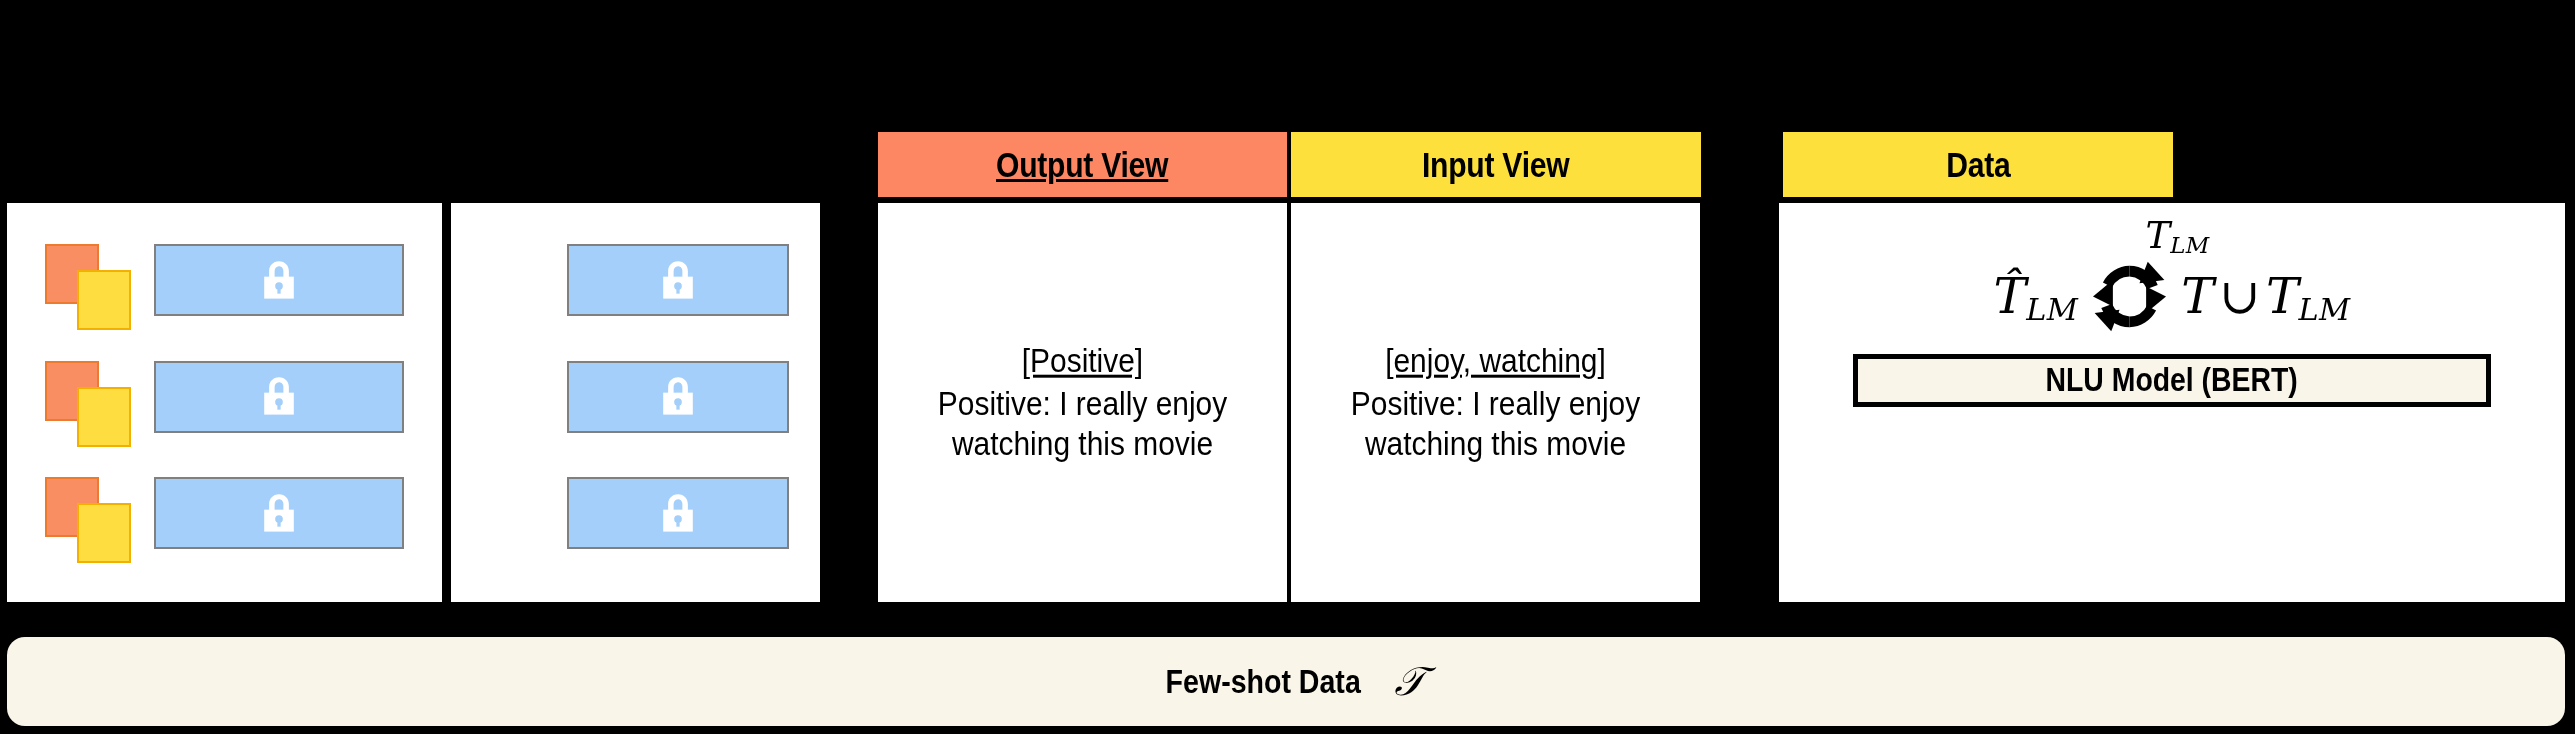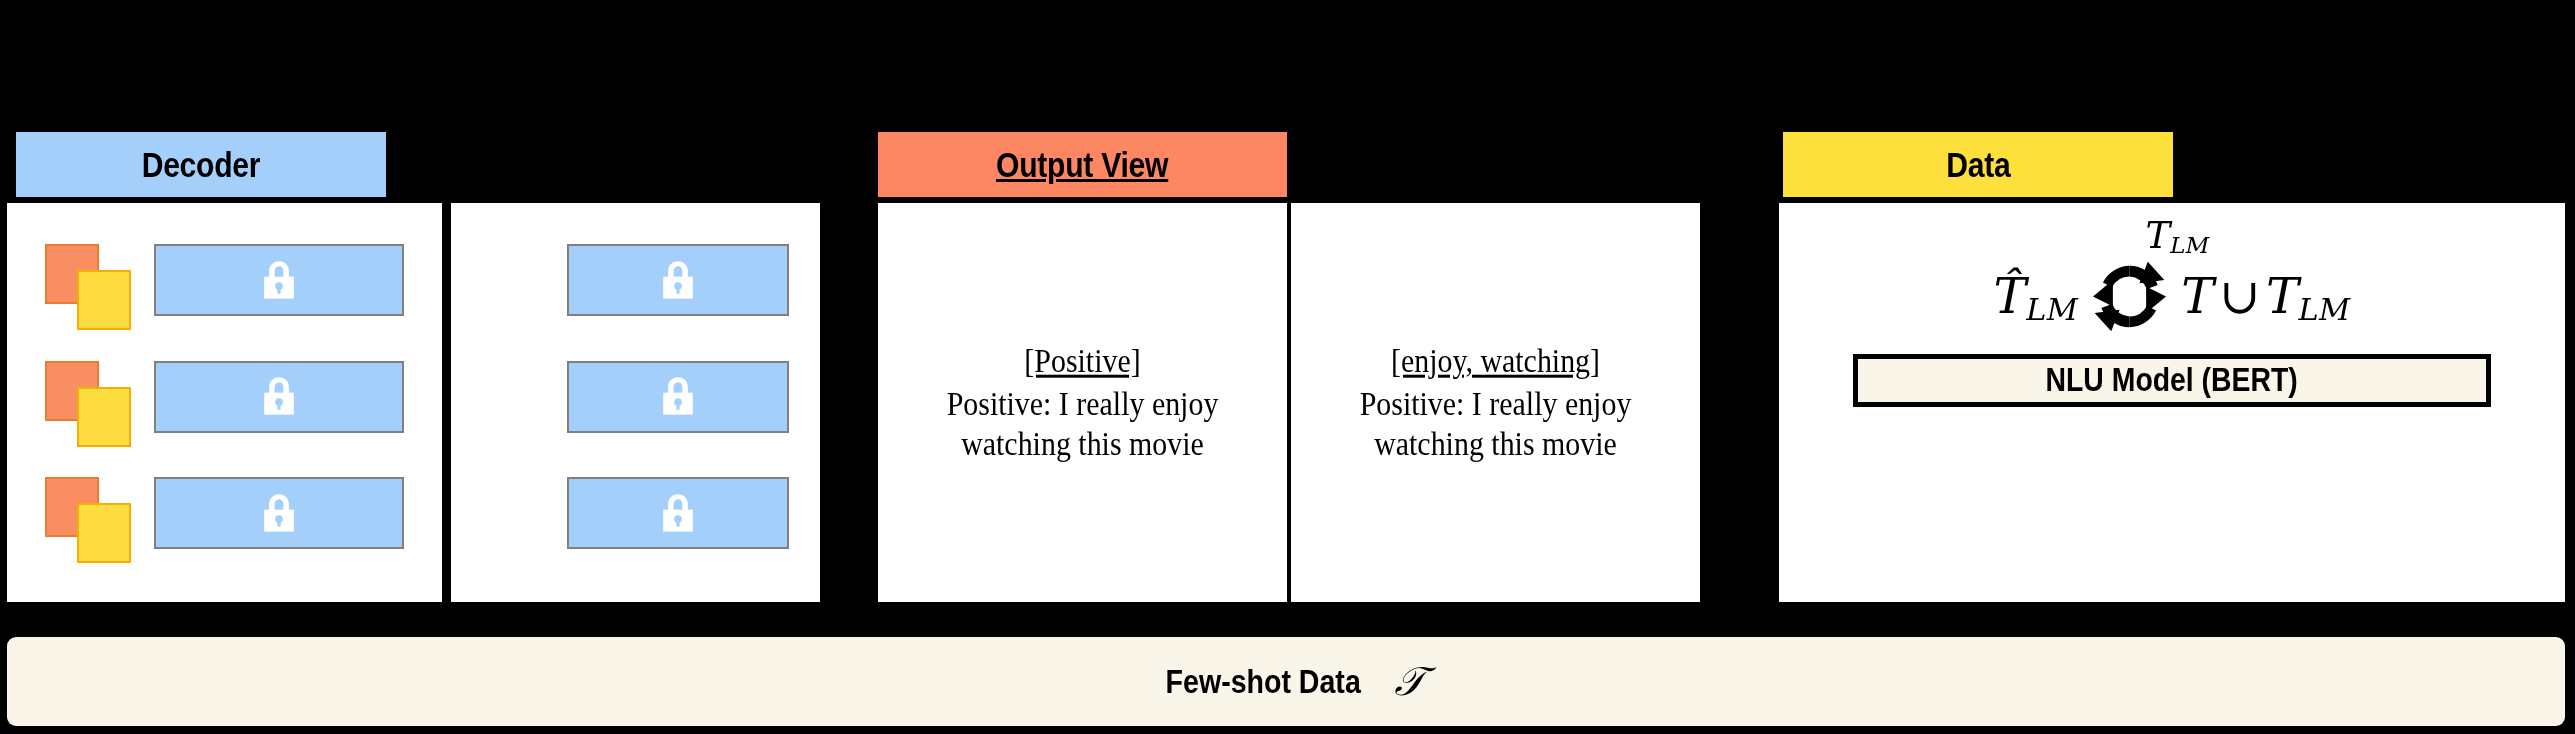--- a/index.html
+++ b/index.html
@@ -146,21 +146,20 @@
     left: 0; right: 0;
     top: 50%;
     transform: translateY(-50%);
     text-align: center;
     padding: 0 27px;
     box-sizing: border-box;
     font-size: 34px;
     line-height: 1.17;
     color: #000000;
     font-stretch: condensed;
-    font-family: Liberation Serif, serif;
   }
   .view-text .inner { display:inline-block; transform: scaleX(0.88); transform-origin: center; }
   .view-tag {
     display: block;
     text-decoration: underline;
     text-underline-offset: 3.3px;
     margin-bottom: 3.3px;
     white-space: nowrap;
   }
   .view-body { display: block; }
@@ -227,21 +226,21 @@
   .nlu-box span { display:block; transform: scaleX(0.86); }
 
   
   #fewshot-bar {
     position: absolute;
     left: 7.2px;
     top: 637px;
     width: 2558px;
     height: 89px;
     background: #FAF5E9;
-    border-radius: 9px;
+    border-radius: 18px;
     display: flex;
     align-items: center;
     justify-content: center;
     gap: 14.4px;
     box-sizing: border-box;
   }
   #fewshot-label {
     font-weight: bold;
     font-size: 34px;
     color: #000000;
@@ -257,23 +256,20 @@
 </style>
 </head>
 <body>
 
 <div id="diagram-root">
 
   <div class="panel-group" id="encdec-group">
 
     <div class="header-row">
       <div class="hdr-gap-sm"></div>
-      <div class="header-cell hdr-blue" style="width:370px">
-        <span>Decoder</span>
-      </div>
     </div>
 
     <div class="hdr-underline"></div>
 
     <div class="body-row">
 
       <div class="body-cell" id="encoder-body">
         <div class="stack-list">
 
           <div class="stack-row">
@@ -362,20 +358,23 @@
     </div>
   </div>
 
   <div class="panel-group" id="views-group">
 
     <div class="header-row">
       <div class="header-cell hdr-orange" style="width:409px">
         <span>Output View</span>
       </div>
       <div class="hdr-gap-xs"></div>
+      <div class="header-cell hdr-yellow" style="width:410px">
+        <span>Input View</span>
+      </div>
     </div>
 
     <div class="hdr-underline"></div>
 
     <div class="body-row">
 
       <div class="body-cell" id="outview-body">
         <div class="view-text">
           <div class="inner">
             <span class="view-tag">[Positive]</span>

